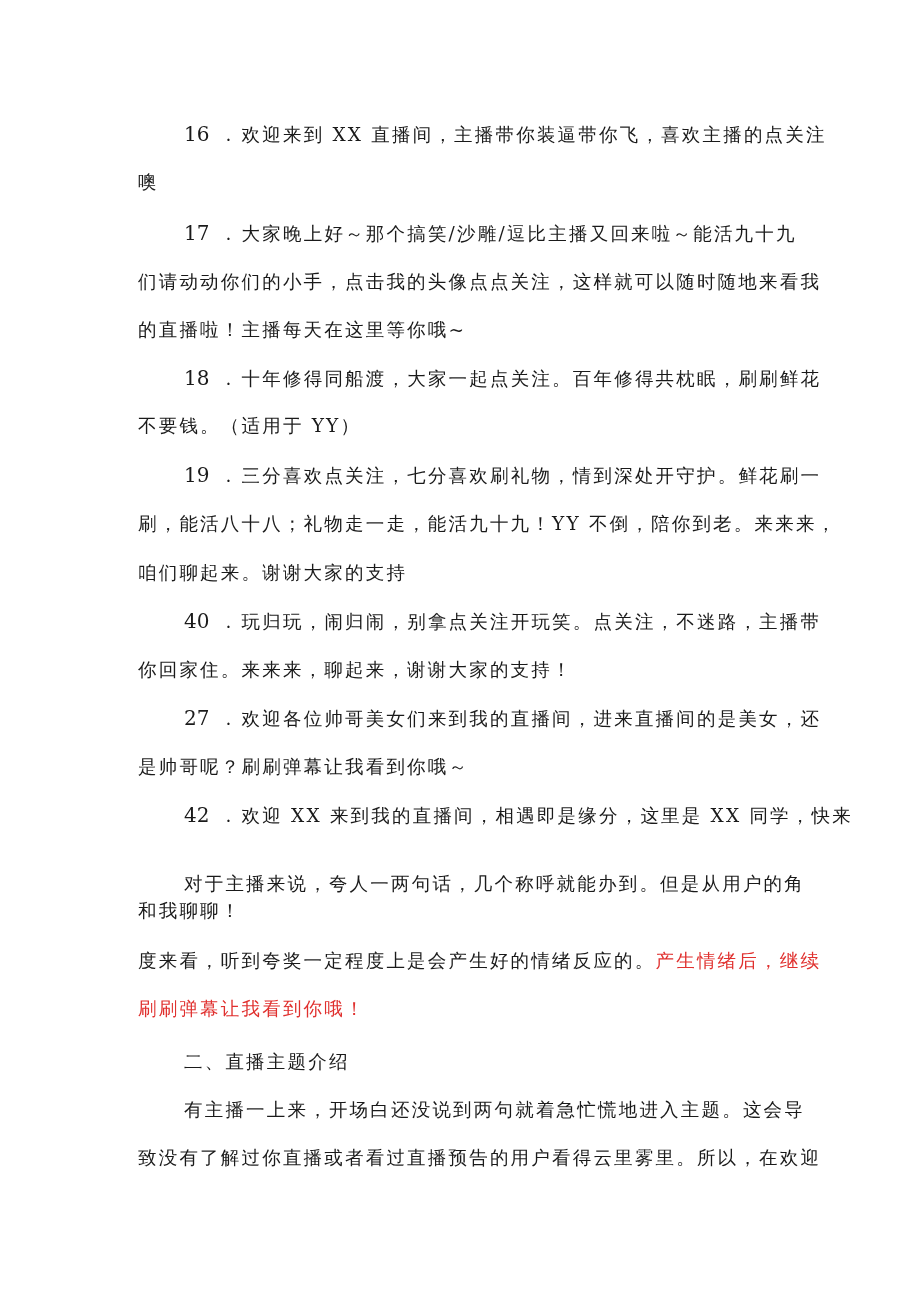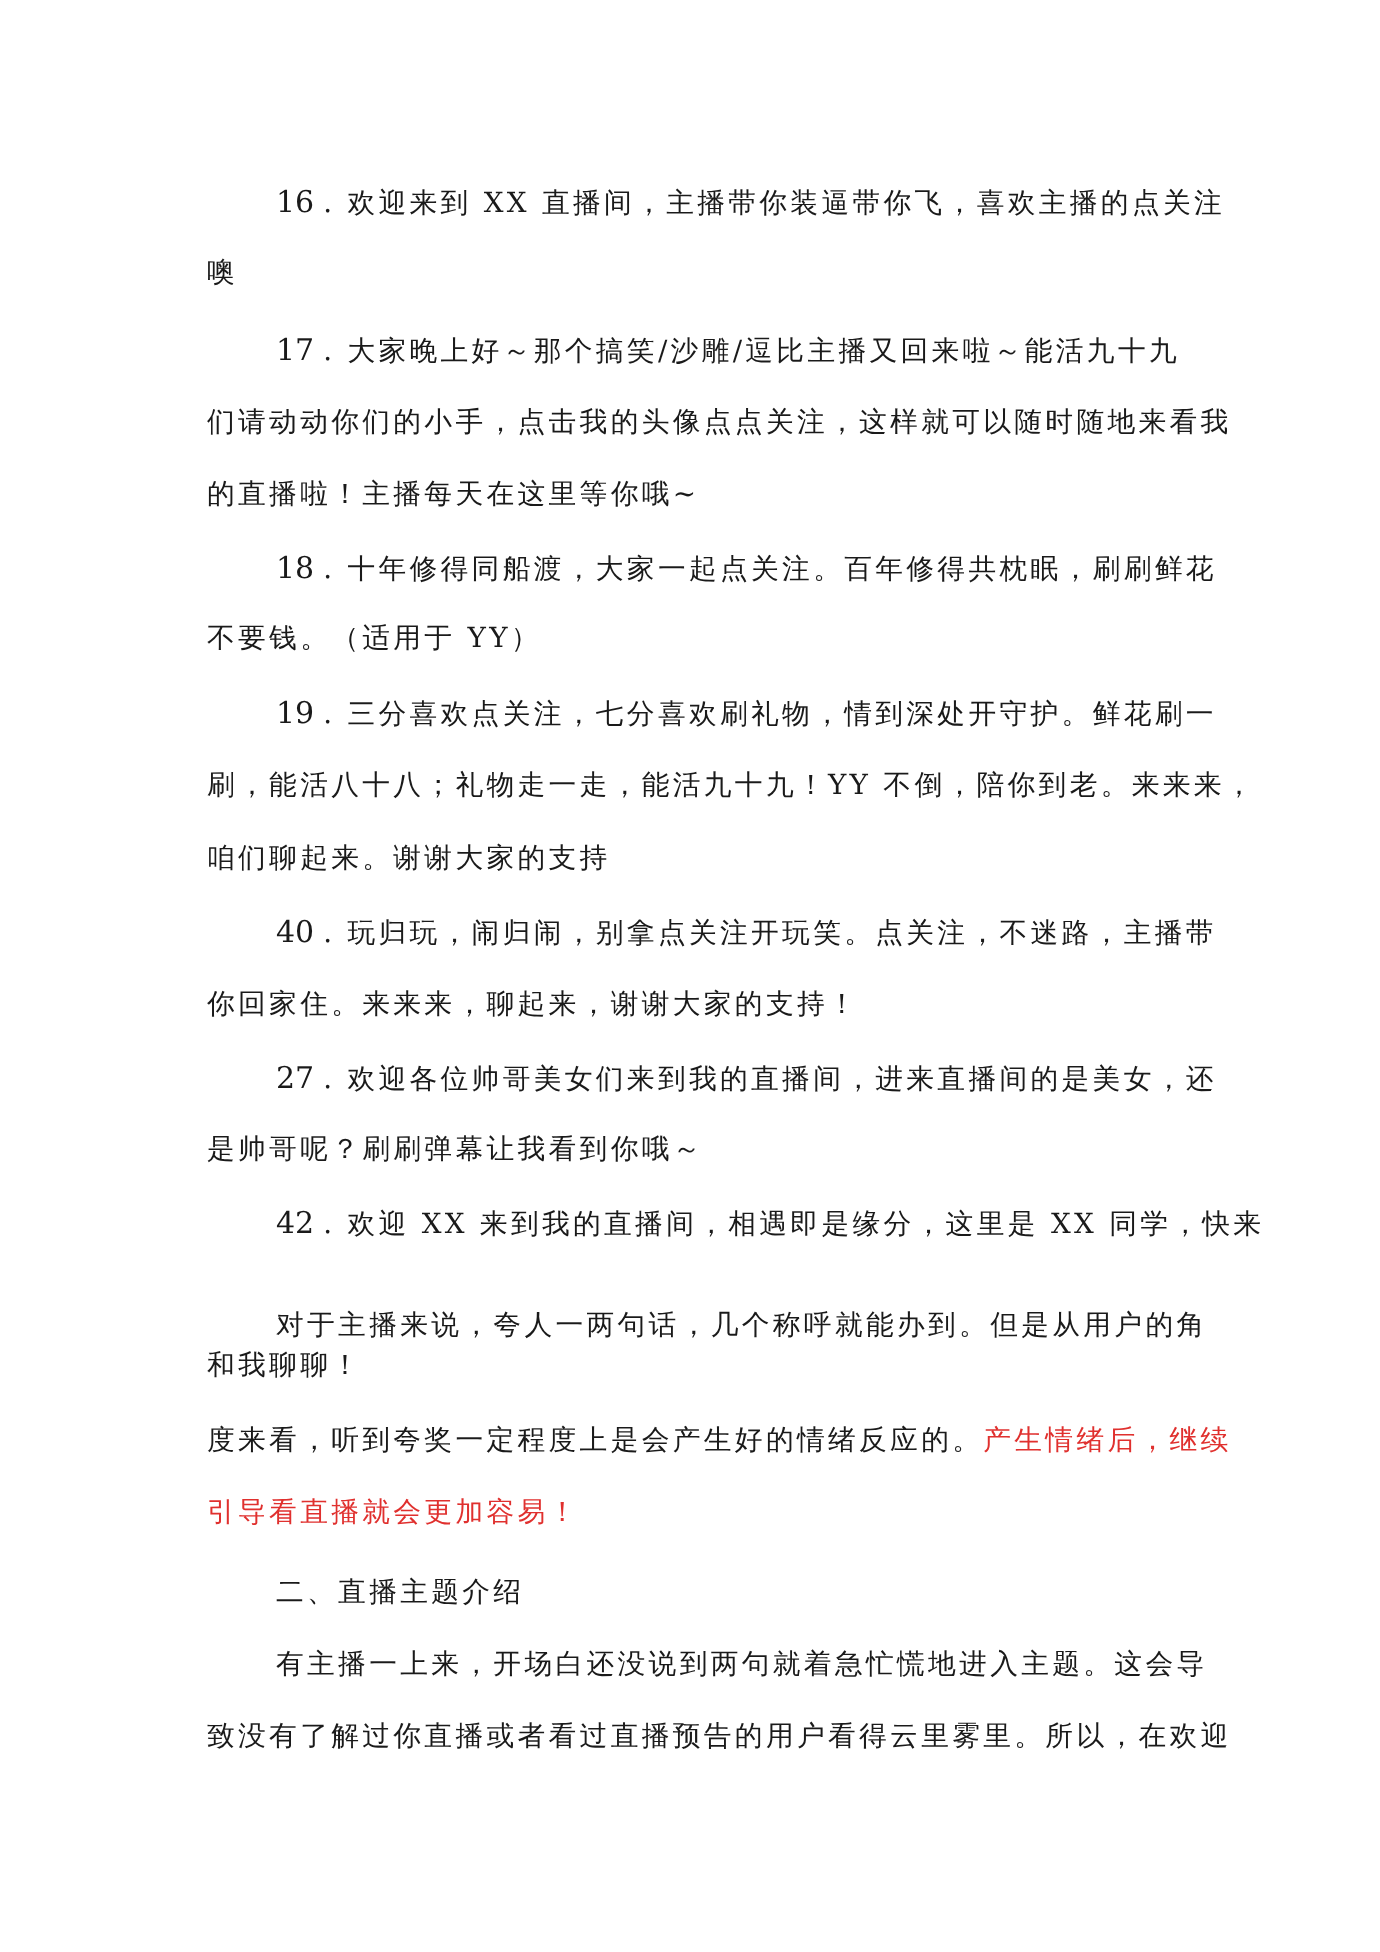--- a/index.html
+++ b/index.html
@@ -1,21 +1,21 @@
 <!DOCTYPE html>
 <html><head>
 <meta charset="utf-8">
 <style>
   html, body { margin: 0; padding: 0; background: #ffffff; }
   body { width: 920px; height: 1301px; position: relative; overflow: hidden;
          font-family: "DejaVu Serif", "Liberation Serif", serif; color: #1a1a1a; }
   .page { position: absolute; left: 138px; top: 0; width: 652px; }
   .line { position: absolute; left: 0; white-space: nowrap; font-size: 18.5px; letter-spacing: 2.2px; line-height: 24px; }
   .indent { left: 46px; }
-  .num { font-size: 20px; letter-spacing: 0; margin-right: 6px; }
+  .num { font-size: 20px; letter-spacing: 0; margin-right: 16px; }
   .red { color: #e0302e; }
 </style>
 </head>
 <body>
 
 <div class="page">
 
   <div class="line indent" style="top:122px"><span class="num">16</span><span>. 欢迎来到 XX 直播间，主播带你装逼带你飞，喜欢主播的点关注</span></div>
   <div class="line" style="top:170px">噢</div>
 
@@ -34,19 +34,19 @@
   <div class="line" style="top:658px">你回家住。来来来，聊起来，谢谢大家的支持！</div>
 
   <div class="line indent" style="top:706px"><span class="num">27</span><span>. 欢迎各位帅哥美女们来到我的直播间，进来直播间的是美女，还</span></div>
   <div class="line" style="top:755px">是帅哥呢？刷刷弹幕让我看到你哦～</div>
 
   <div class="line indent" style="top:803px"><span class="num">42</span><span>. 欢迎 XX 来到我的直播间，相遇即是缘分，这里是 XX 同学，快来</span></div>
   <div class="line" style="top:899px">和我聊聊！</div>
 
   <div class="line indent" style="top:872px">对于主播来说，夸人一两句话，几个称呼就能办到。但是从用户的角</div>
   <div class="line" style="top:949px"><span>度来看，听到夸奖一定程度上是会产生好的情绪反应的。</span><span class="red">产生情绪后，继续</span></div>
-  <div class="line red" style="top:997px">引导看直播就会更加容易！</div>
+  <div class="line red" style="top:997px">刷刷弹幕让我看到你哦！</div>
 
   <div class="line indent" style="top:1050px">二、直播主题介绍</div>
 
   <div class="line indent" style="top:1098px">有主播一上来，开场白还没说到两句就着急忙慌地进入主题。这会导</div>
   <div class="line" style="top:1146px">致没有了解过你直播或者看过直播预告的用户看得云里雾里。所以，在欢迎</div>
 </div>
 
 </body></html>

